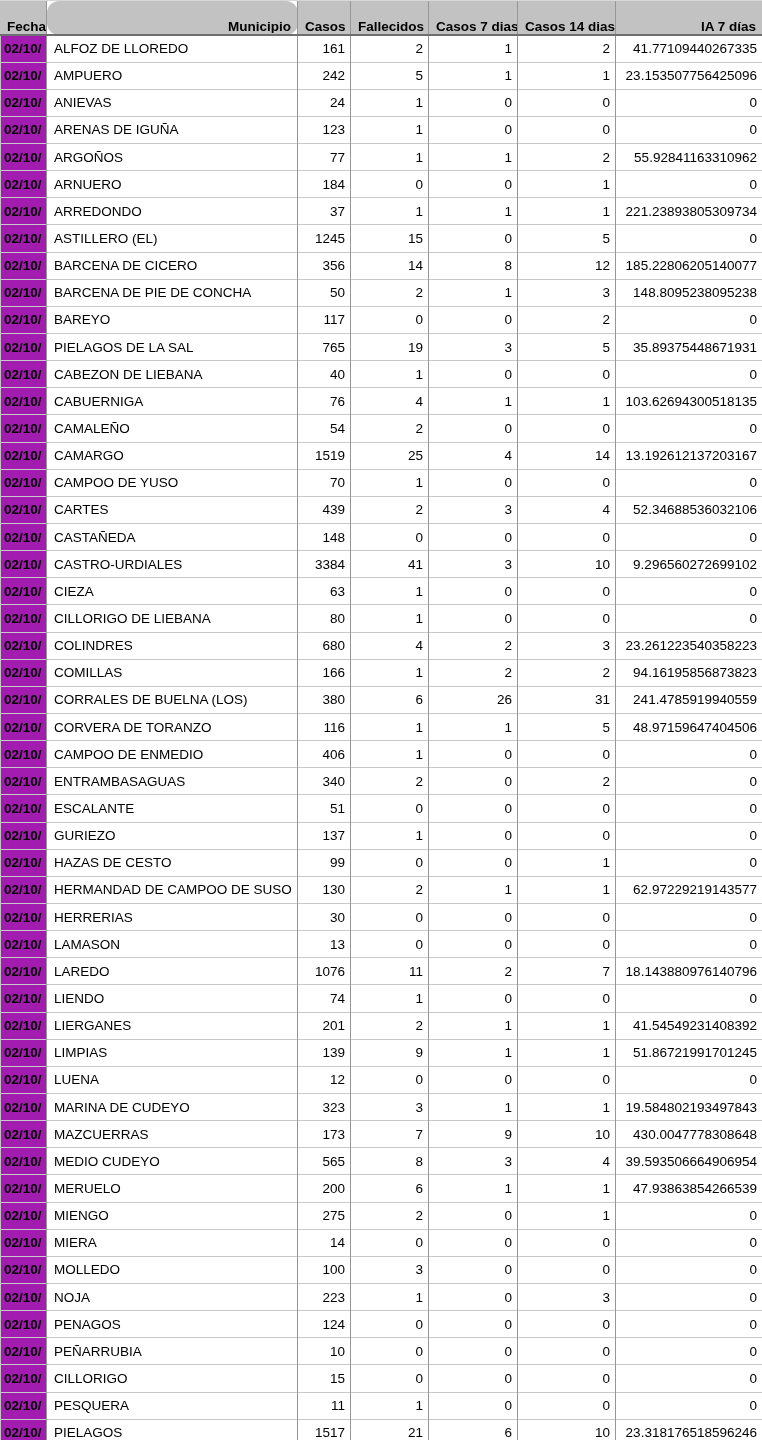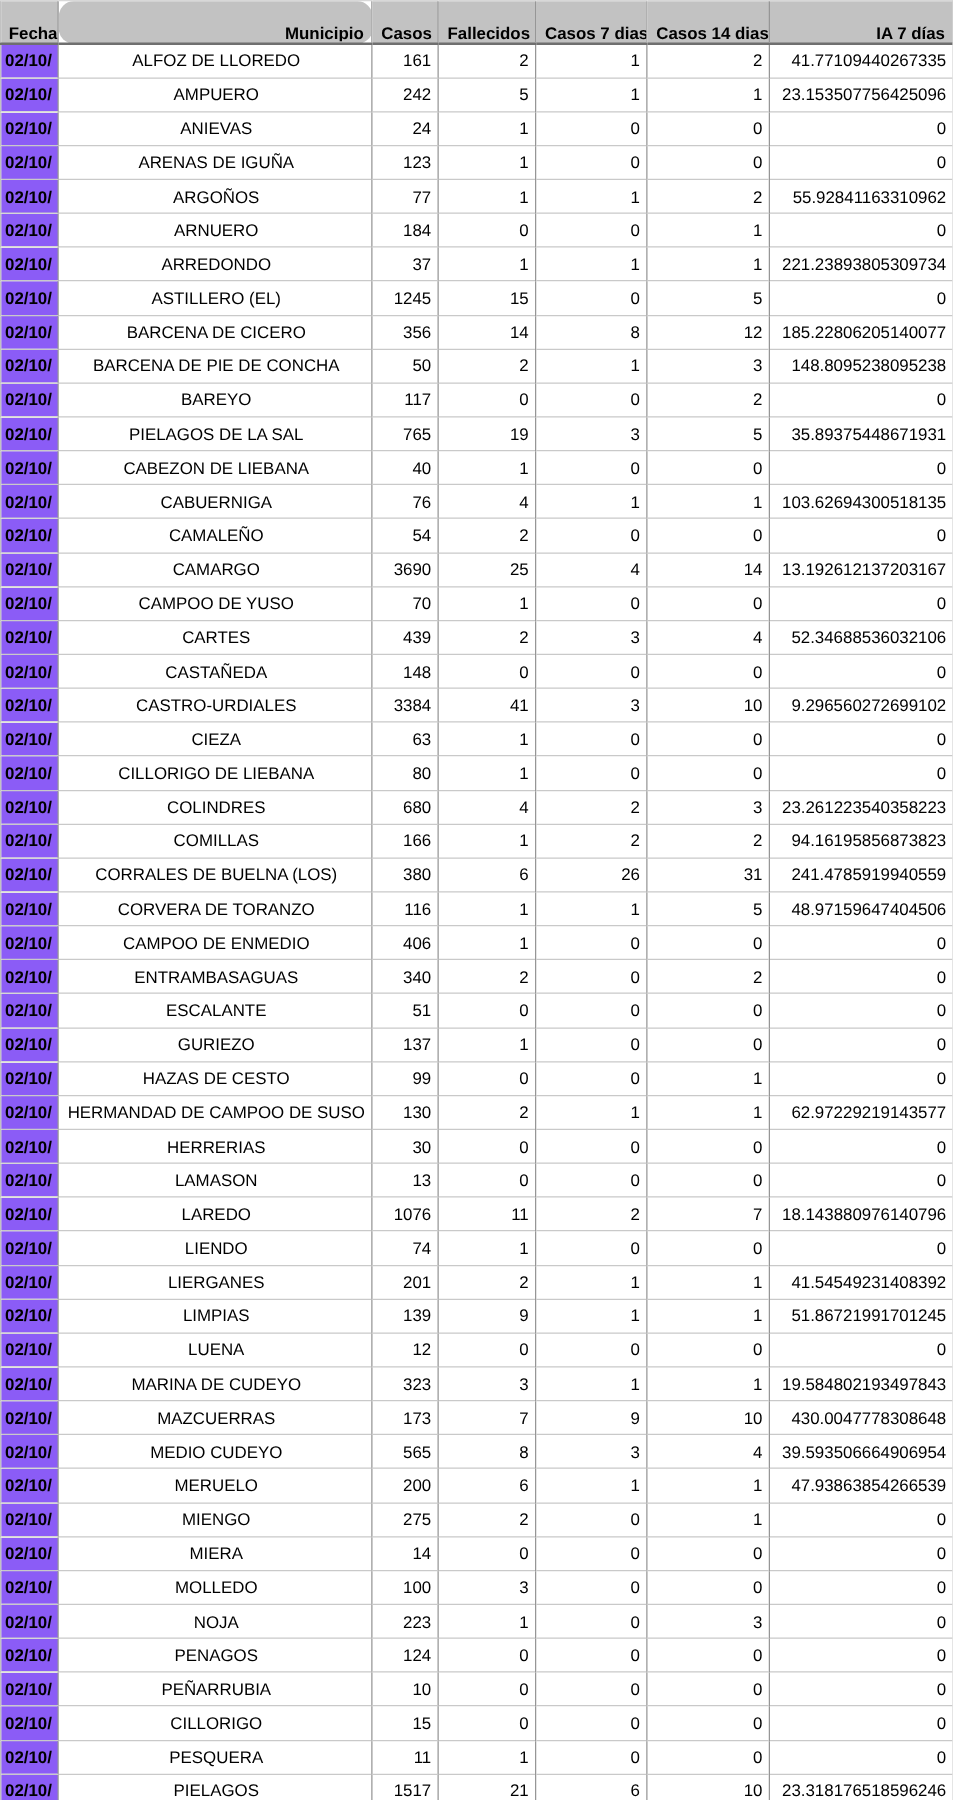--- a/index.html
+++ b/index.html
@@ -52,25 +52,25 @@
   .col-fecha         { width: 46px; }
   .col-municipio     { width: 251px; border-radius: 12px; }
   .col-casos         { width: 53px; }
   .col-fallecidos    { width: 78px; }
   .col-casos_7_dias  { width: 89px; }
   .col-casos_14_dias { width: 98px; }
   .col-ia_7_dias     { width: 147px; }
 
   th.col-fecha { padding-left: 3px; padding-right: 0; }
   td.col-fecha {
-    background: #8b5cf6;
+    background: #a21caf;
     font-weight: bold;
     padding: 0 0 0 3px;
   }
-  td.col-municipio { text-align: center; }
+  td.col-municipio { text-align: left; }
   td.col-casos,
   td.col-fallecidos,
   td.col-casos_7_dias,
   td.col-casos_14_dias,
   td.col-ia_7_dias { text-align: right; }
 </style>
 </head>
 <body>
 
 <table class="grid">
@@ -217,21 +217,21 @@
         <td class="col-municipio">CAMALEÑO</td>
         <td class="col-casos">54</td>
         <td class="col-fallecidos">2</td>
         <td class="col-casos_7_dias">0</td>
         <td class="col-casos_14_dias">0</td>
         <td class="col-ia_7_dias">0</td>
       </tr>
       <tr>
         <td class="col-fecha">02/10/</td>
         <td class="col-municipio">CAMARGO</td>
-        <td class="col-casos">3690</td>
+        <td class="col-casos">1519</td>
         <td class="col-fallecidos">25</td>
         <td class="col-casos_7_dias">4</td>
         <td class="col-casos_14_dias">14</td>
         <td class="col-ia_7_dias">13.192612137203167</td>
       </tr>
       <tr>
         <td class="col-fecha">02/10/</td>
         <td class="col-municipio">CAMPOO DE YUSO</td>
         <td class="col-casos">70</td>
         <td class="col-fallecidos">1</td>

